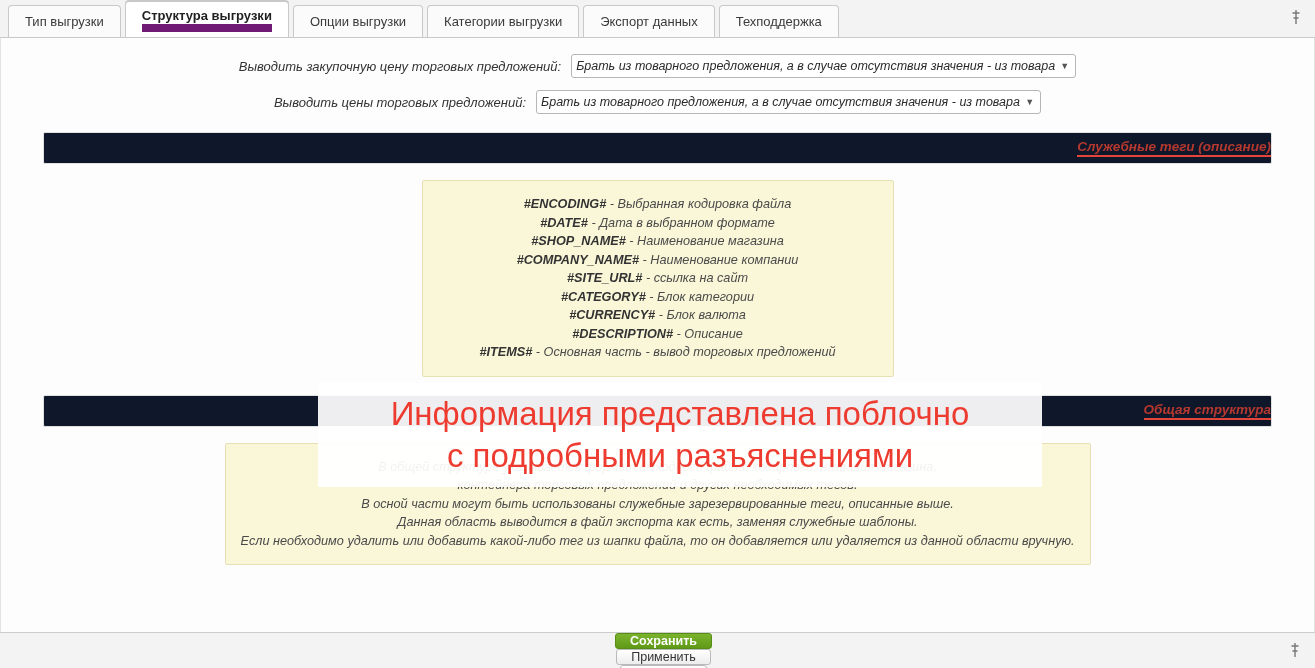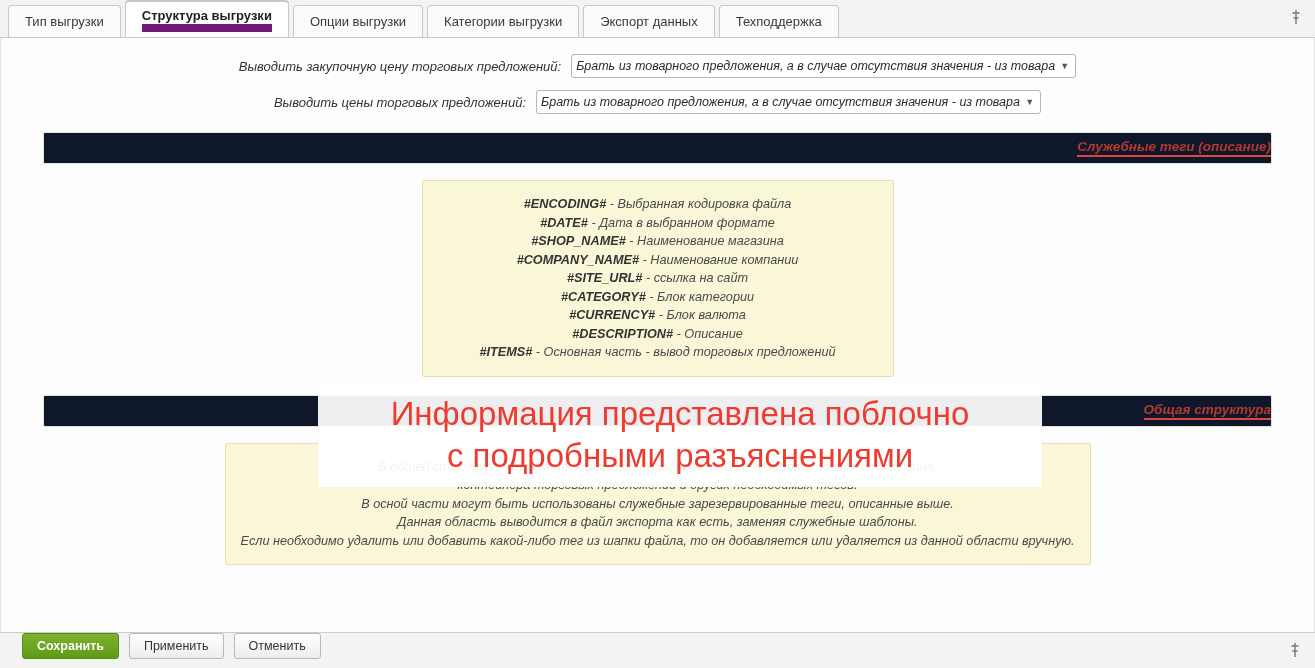--- a/index.html
+++ b/index.html
@@ -176,22 +176,23 @@
     white-space: nowrap;
   }
 
   
   .footer {
     position: relative;
     height: 36px;
     background: #f3f3f3;
     border-top: 1px solid #cccccc;
     display: flex;
-    align-items: flex-start;
+    align-items: center;
     padding-left: 22px;
+    flex-direction: column;
   }
   .btn {
     height: 26px;
     min-width: 78px;
     margin-right: 10px;
     font-size: 12.5px;
     border-radius: 3px;
     display: inline-flex;
     align-items: center;
     justify-content: center;

